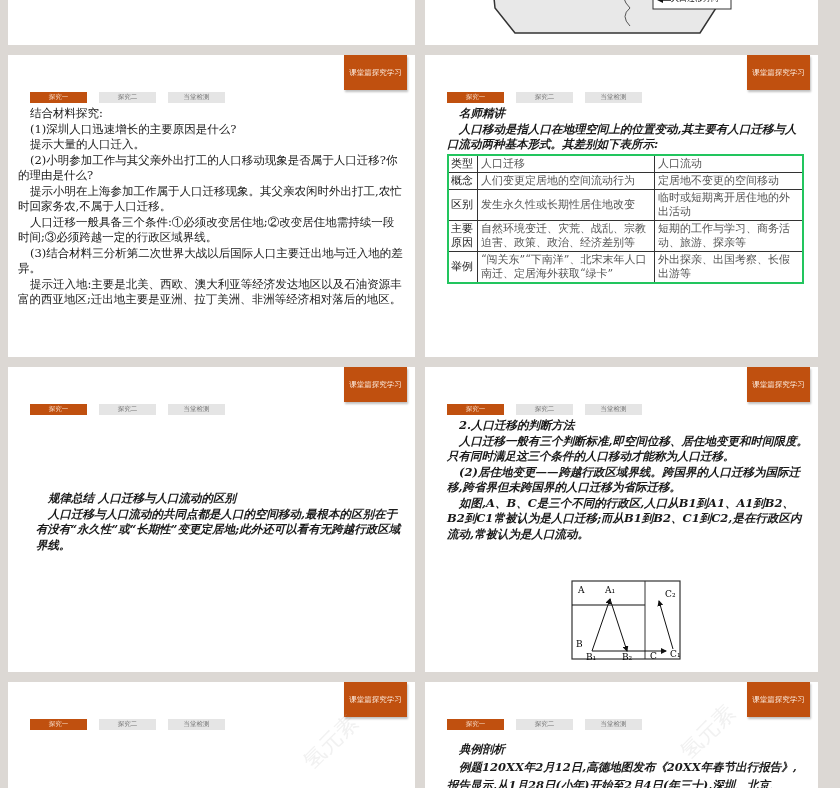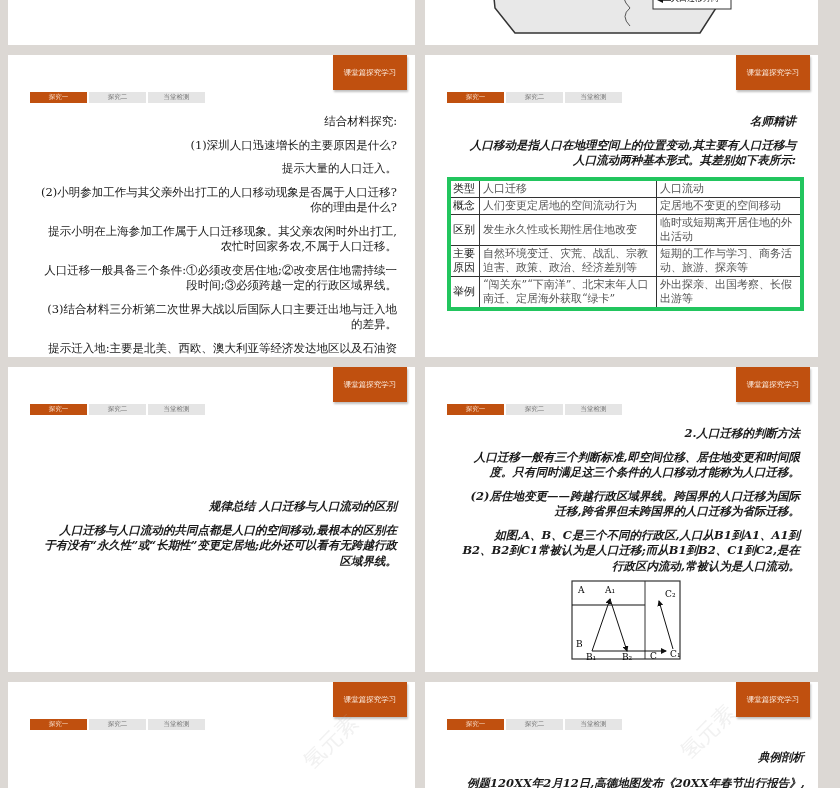--- a/index.html
+++ b/index.html
@@ -15,51 +15,51 @@
   }
   .s-left { left: 8px; width: 407px; }
   .s-right { left: 425px; width: 393px; }
   .r0 { top: -260px; height: 305px; }
   .r1 { top: 55px; height: 302px; }
   .r2 { top: 367px; height: 305px; }
   .r3 { top: 682px; height: 306px; }
 
   .badge {
     position: absolute; top: 0; right: 8px;
-    width: 74px; height: 35px;
+    width: 63px; height: 35px;
     background: #c0500f;
     color: #fbe9dc;
     font-family: "DejaVu Sans", sans-serif;
     font-size: 7.5px;
     display: flex; align-items: center; justify-content: center;
     box-shadow: 1px 2px 2px rgba(0,0,0,0.25);
   }
   .tabs {
     position: absolute; top: 37px; left: 22px;
-    display: flex; gap: 2px; align-items: flex-end;
+    display: flex; gap: 12px; align-items: flex-end;
   }
   .tab {
     width: 57px; height: 11px;
     background: #e5e5e5; color: #777;
     font-family: "DejaVu Sans", sans-serif;
     font-size: 6.5px; line-height: 11px; text-align: center;
   }
   .tab.active { background: #c0500f; color: #f6d9c5; }
 
   .content {
     position: absolute; left: 28px; right: 18px;
     font-size: 11.5px; line-height: 15.5px;
   }
-  .content p { margin: 8px; text-align: right; }
+  .content p { margin: 0; }
   .ind { text-indent: 12px; }
   .bold { font-weight: bold; font-style: italic; }
 
   table.cmp {
     border-collapse: collapse; width: 100%;
-    border: 4px solid #22c55e; margin-top: 1px;
+    border: 2px solid #22c55e; margin-top: 1px;
     font-size: 11px; line-height: 14px;
   }
   table.cmp td { border: 1px solid #333; padding: 1px 3px; vertical-align: middle; color: #555; }
   table.cmp td.h { font-family: "DejaVu Sans", sans-serif; color: #222; width: 24px; padding: 1px 2px; font-size: 11px; }
   table.cmp td.c2 { width: 170px; }
 
   .watermark {
     position: absolute; font-family: "DejaVu Sans", sans-serif;
     color: rgba(180,180,180,0.18); font-size: 22px; transform: rotate(-45deg);
     pointer-events: none;

